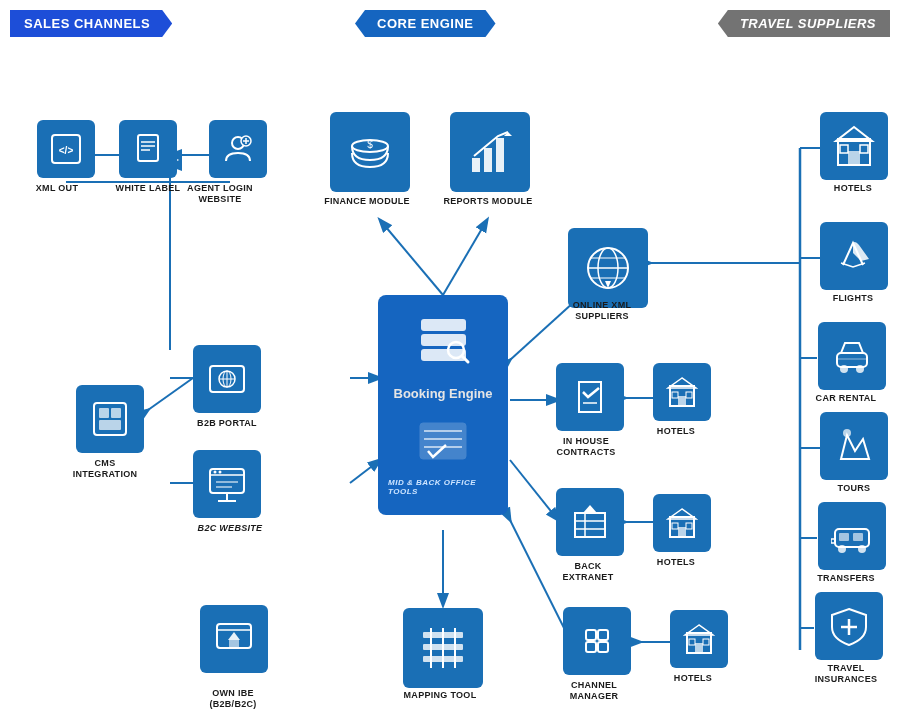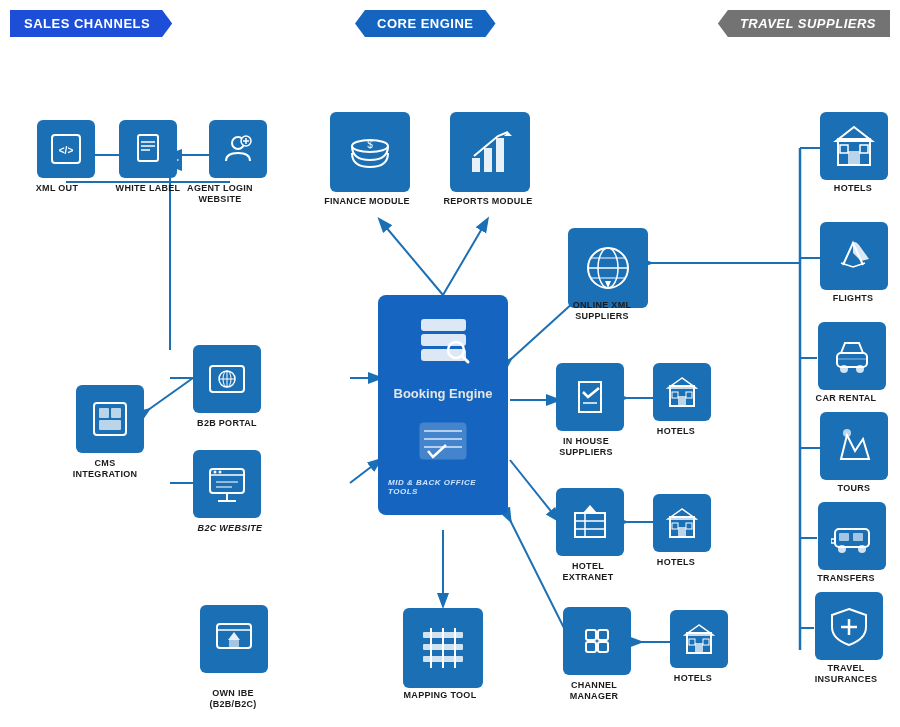--- a/index.html
+++ b/index.html
@@ -366,21 +366,21 @@
 SUPPLIERS</div>
 
   <div class="icon-box icon-box-md" style="left:556px;top:363px;">
     <svg width="38" height="38" viewBox="0 0 38 38">
         <path d="M8 4 L30 4 L30 34 L8 34 Z" fill="none" stroke="white" stroke-width="2"></path>
         <polyline points="12,14 17,19 28,10" fill="none" stroke="white" stroke-width="2.5"></polyline>
         <line x1="12" y1="25" x2="26" y2="25" stroke="white" stroke-width="1.5"></line>
       </svg>
   </div>
   <div class="icon-label" style="left:546px;top:436px;width:80px;white-space:pre-line;">IN HOUSE
-SUPPLIERS</div>
+CONTRACTS</div>
 
   <div class="icon-box icon-box-sm" style="left:653px;top:363px;">
     <svg width="32" height="32" viewBox="0 0 32 32">
         <rect x="4" y="10" width="24" height="20" fill="none" stroke="white" stroke-width="2"></rect>
         <polygon points="16,2 2,12 30,12" fill="none" stroke="white" stroke-width="1.5"></polygon>
         <rect x="12" y="20" width="8" height="10" fill="white" opacity="0.7"></rect>
         <rect x="6" y="16" width="6" height="6" fill="none" stroke="white" stroke-width="1"></rect>
         <rect x="20" y="16" width="6" height="6" fill="none" stroke="white" stroke-width="1"></rect>
       </svg>
   </div>
@@ -388,21 +388,21 @@
 
   <div class="icon-box icon-box-md" style="left:556px;top:488px;">
     <svg width="38" height="38" viewBox="0 0 38 38">
         <rect x="4" y="10" width="30" height="24" fill="none" stroke="white" stroke-width="2"></rect>
         <line x1="4" y1="18" x2="34" y2="18" stroke="white" stroke-width="1.5"></line>
         <line x1="4" y1="26" x2="34" y2="26" stroke="white" stroke-width="1.5"></line>
         <line x1="14" y1="10" x2="14" y2="34" stroke="white" stroke-width="1.5"></line>
         <polygon points="19,2 12,10 26,10" fill="white"></polygon>
       </svg>
   </div>
-  <div class="icon-label" style="left:548px;top:561px;width:80px;white-space:pre-line;">HOTEL
+  <div class="icon-label" style="left:548px;top:561px;width:80px;white-space:pre-line;">BACK
 EXTRANET</div>
 
   <div class="icon-box icon-box-sm" style="left:653px;top:494px;">
     <svg width="32" height="32" viewBox="0 0 32 32">
         <rect x="4" y="10" width="24" height="20" fill="none" stroke="white" stroke-width="2"></rect>
         <polygon points="16,2 2,12 30,12" fill="none" stroke="white" stroke-width="1.5"></polygon>
         <rect x="12" y="20" width="8" height="10" fill="white" opacity="0.7"></rect>
         <rect x="6" y="16" width="6" height="6" fill="none" stroke="white" stroke-width="1"></rect>
         <rect x="20" y="16" width="6" height="6" fill="none" stroke="white" stroke-width="1"></rect>
       </svg>

